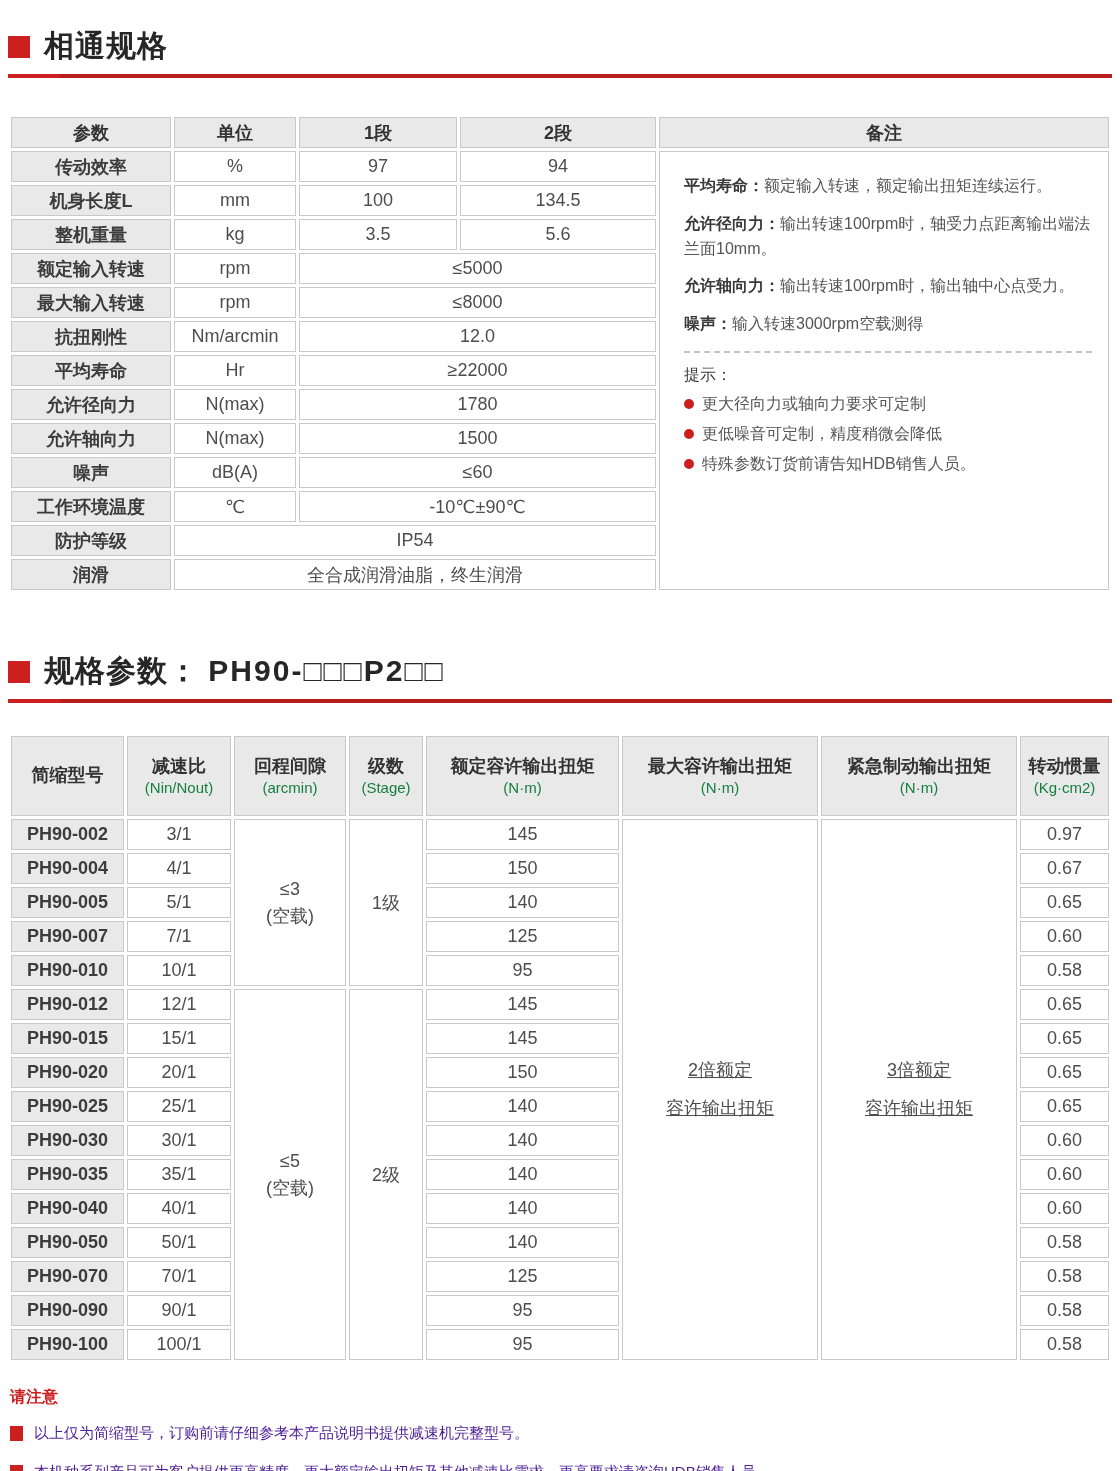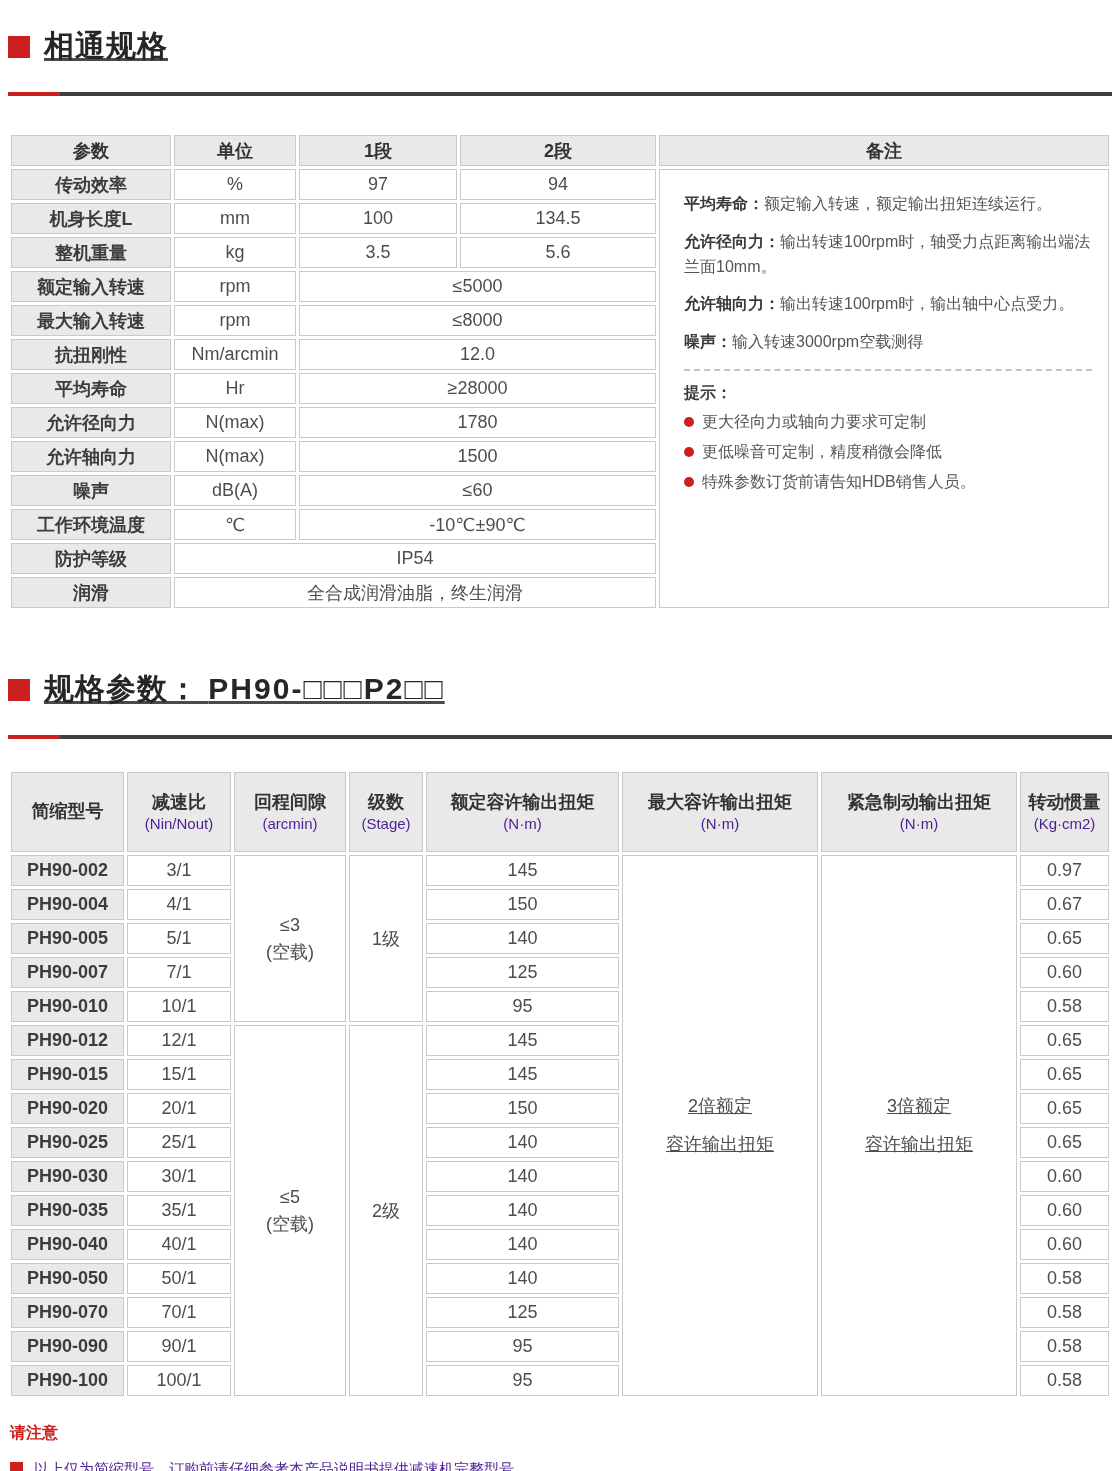--- a/index.html
+++ b/index.html
@@ -8,24 +8,23 @@
     width:1120px; min-height:1471px;
     font-family:"Liberation Sans","DejaVu Sans",sans-serif;
     color:#4a4a4a;
     padding:26px 8px 20px 8px;
   }
 
   
   .sec-title {
     position:relative;
     display:flex; align-items:center; gap:14px;
-    border-bottom:4px solid #404040;
-    padding-bottom:25px;
+    border-bottom:4px solid #b91c1c;
+    padding-bottom:7px;
     margin-bottom:0;
-    text-decoration:underline;
   }
   .sec-title::after {
     content:""; position:absolute; left:0; bottom:-4px;
     width:52px; height:4px; background:#cc2020;
   }
   .red-sq { width:22px; height:22px; background:#cc2020; flex:0 0 auto; }
   .sec-title h2 {
     font-size:30px; font-weight:bold; color:#262626; letter-spacing:1px;
     white-space:nowrap;
   }
@@ -50,30 +49,30 @@
 
   
   .t1 { margin-top:36px; }
   .t1 .remarks-cell {
     vertical-align:top; text-align:left;
     padding:22px 16px 14px 24px;
   }
   .remark-note { font-size:16px; line-height:1.55; color:#555555; margin-bottom:13px; }
   .remark-note b { color:#3a3a3a; }
   .dash-sep { border-top:2px dashed #c4c4c4; margin:14px 0 12px 0; }
-  .tips-title { font-size:16px; font-weight:bold; color:#3a3a3a; margin-bottom:8px; }
+  .tips-title { font-size:16px; font-weight:normal; color:#3a3a3a; margin-bottom:8px; }
   .tip-item { display:flex; align-items:center; gap:8px; font-size:16px; color:#555555; margin-bottom:9px; }
   .tip-dot { width:10px; height:10px; border-radius:50%; background:#cc2020; flex:0 0 auto; }
 
   
   .sec2 { margin-top:58px; }
   .t2 { margin-top:30px; }
   .t2 th { height:80px; }
   .t2 th .h-main { font-size:18px; font-weight:bold; color:#333333; line-height:1.3; }
-  .t2 th .h-sub  { font-size:15px; font-weight:normal; color:#4c1d95; line-height:1.3; }
+  .t2 th .h-sub  { font-size:15px; font-weight:normal; color:#15803d; line-height:1.3; }
   .span2 { line-height:1.5; }
   .span-wide { line-height:2.1;text-decoration:underline; }
 
   
   .notice { margin-top:24px; padding-left:2px; }
   .notice-title { color:#cc2020; font-size:16px; font-weight:bold; margin-bottom:16px; }
   .notice-item { display:flex; align-items:center; gap:11px; margin-bottom:20px; color:#4c1d95; font-size:15px; }
   .n-sq { width:13px; height:15px; background:#cc2020; flex:0 0 auto; }
 </style>
 </head>
@@ -150,21 +149,21 @@
       <td colspan="2">≤8000</td>
     </tr>
     <tr>
       <td class="lab">抗扭刚性</td>
       <td>Nm/arcmin</td>
       <td colspan="2">12.0</td>
     </tr>
     <tr>
       <td class="lab">平均寿命</td>
       <td>Hr</td>
-      <td colspan="2">≥28000</td>
+      <td colspan="2">≥22000</td>
     </tr>
     <tr>
       <td class="lab">允许径向力</td>
       <td>N(max)</td>
       <td colspan="2">1780</td>
     </tr>
     <tr>
       <td class="lab">允许轴向力</td>
       <td>N(max)</td>
       <td colspan="2">1500</td>

